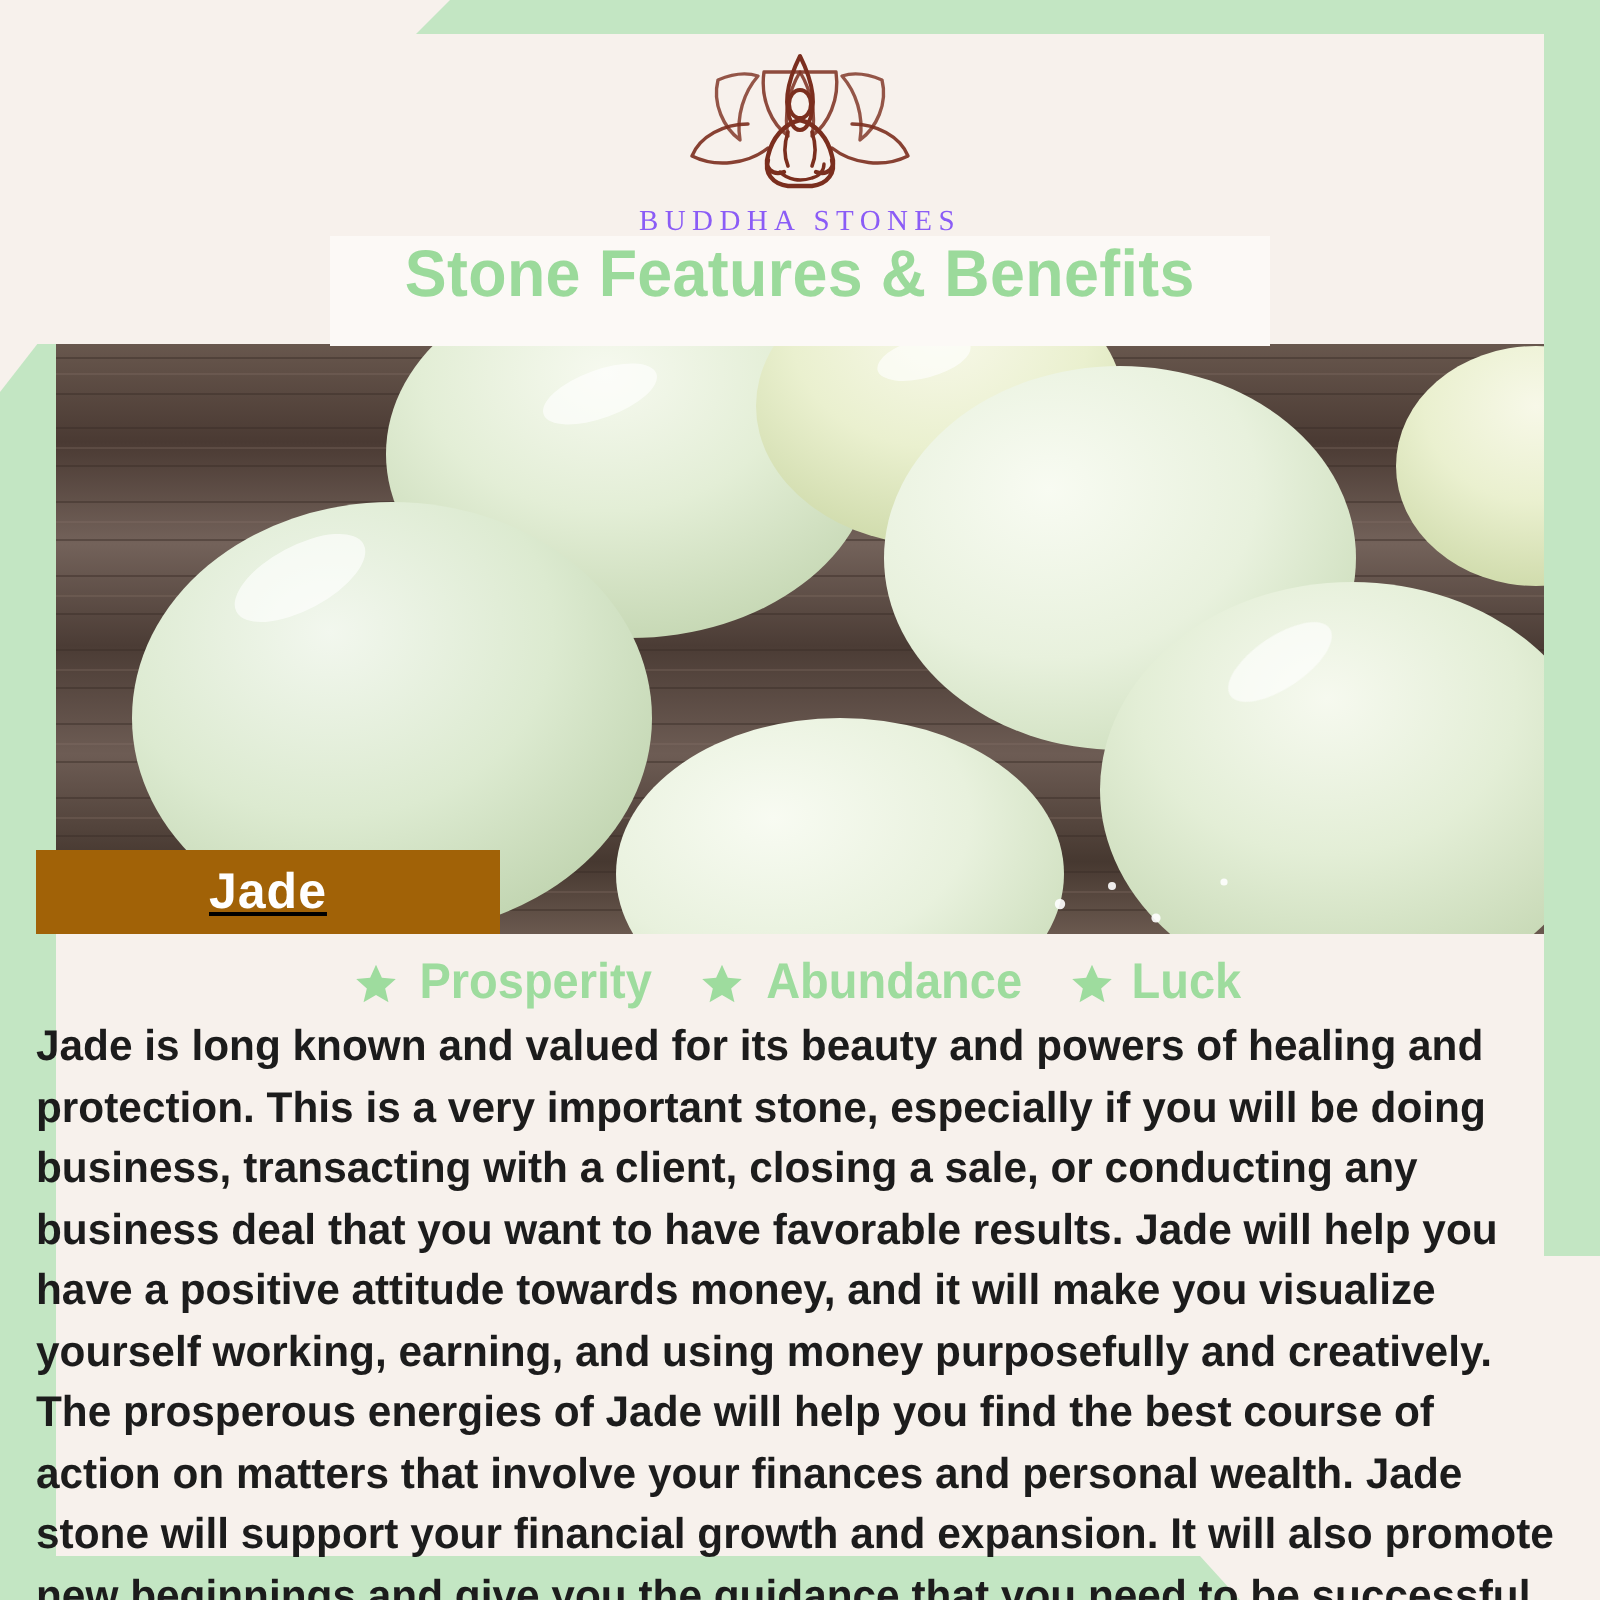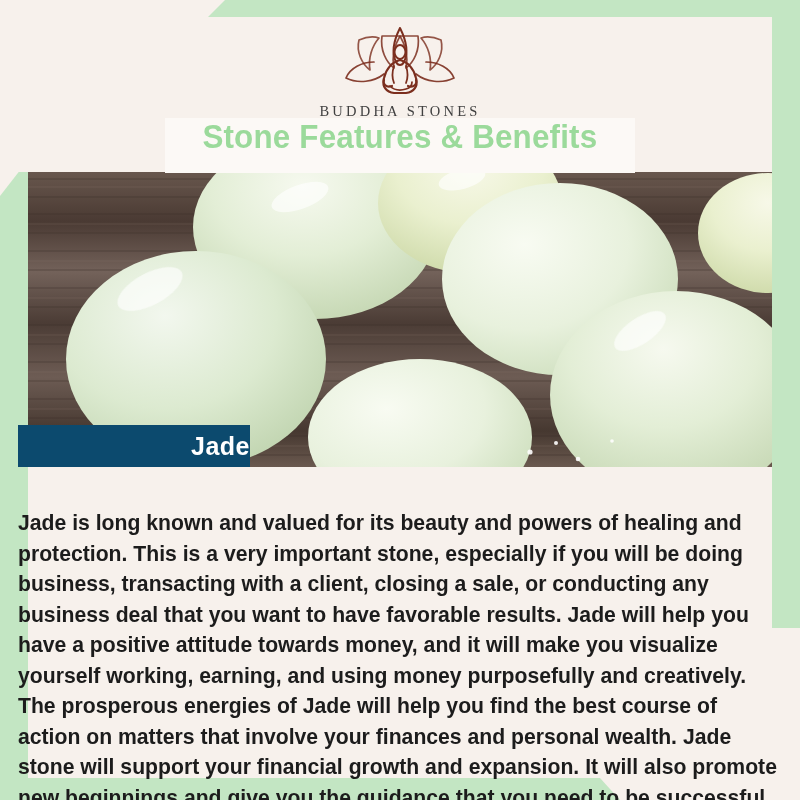--- a/index.html
+++ b/index.html
@@ -76,21 +76,21 @@
     width: 132px;
     height: 76px;
     display: block;
     margin: 0 auto;
   }
   .logo-word {
     margin-top: 5px;
     font-family: "Liberation Serif", serif;
     font-size: 14.5px;
     letter-spacing: 3.2px;
-    color: #404040;
+    color: #8b5cf6;
     text-align: center;
   }
 
   
   .title-band {
     position: absolute;
     top: 118px; left: 165px;
     width: 470px; height: 55px;
     background: #FCF9F6;
     z-index: 6;
@@ -116,25 +116,26 @@
     z-index: 0;
     background: #5b4a42;
   }
   .photo svg { display: block; width: 800px; height: 300px; }
 
   
   .jade-band {
     position: absolute;
     top: 425px; left: 18px;
     width: 232px; height: 42px;
-    background: #0c4a6e;
+    background: #a16207;
     z-index: 4;
     display: flex;
     align-items: center;
-    justify-content: flex-end;
+    justify-content: center;
+    text-decoration: underline;
   }
   .jade-label {
     color: #ffffff;
     font-size: 25px;
     font-weight: bold;
     letter-spacing: 0.5px;
   }
 
   
   .benefits {
@@ -291,18 +292,38 @@
   </div>
 
   <div class="title-band">
     <div class="title-text">Stone Features &amp; Benefits</div>
   </div>
 
   <div class="jade-band">
     <span class="jade-label">Jade</span>
   </div>
 
+  <div class="benefits">
+    <div class="benefit">
+      <svg class="star" viewBox="0 0 24 24" aria-hidden="true">
+        <polygon points="12,1.5 15.2,8.6 22.8,9.3 17,14.4 18.8,22 12,18 5.2,22 7,14.4 1.2,9.3 8.8,8.6" fill="#9EDC9E"></polygon>
+      </svg>
+      <span class="benefit-label">Prosperity</span>
+    </div>
+    <div class="benefit">
+      <svg class="star" viewBox="0 0 24 24" aria-hidden="true">
+        <polygon points="12,1.5 15.2,8.6 22.8,9.3 17,14.4 18.8,22 12,18 5.2,22 7,14.4 1.2,9.3 8.8,8.6" fill="#9EDC9E"></polygon>
+      </svg>
+      <span class="benefit-label">Abundance</span>
+    </div>
+    <div class="benefit">
+      <svg class="star" viewBox="0 0 24 24" aria-hidden="true">
+        <polygon points="12,1.5 15.2,8.6 22.8,9.3 17,14.4 18.8,22 12,18 5.2,22 7,14.4 1.2,9.3 8.8,8.6" fill="#9EDC9E"></polygon>
+      </svg>
+      <span class="benefit-label">Luck</span>
+    </div>
+  </div>
 
   <div class="body-copy">
     <p>Jade is long known and valued for its beauty and powers of healing and protection. This is a very important stone, especially if you will be doing business, transacting with a client, closing a sale, or conducting any business deal that you want to have favorable results. Jade will help you have a positive attitude towards money, and it will make you visualize yourself working, earning, and using money purposefully and creatively. The prosperous energies of Jade will help you find the best course of action on matters that involve your finances and personal wealth. Jade stone will support your financial growth and expansion. It will also promote new beginnings and give you the guidance that you need to be successful and wealthy!</p>
   </div>
 
 </div>
 
 </body></html>

